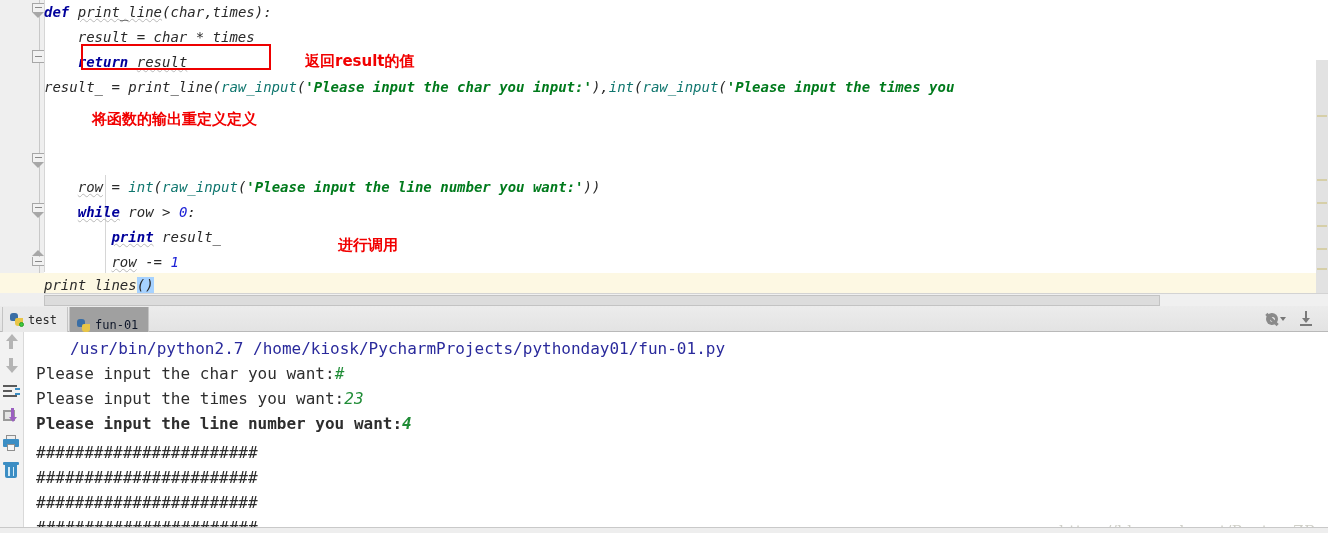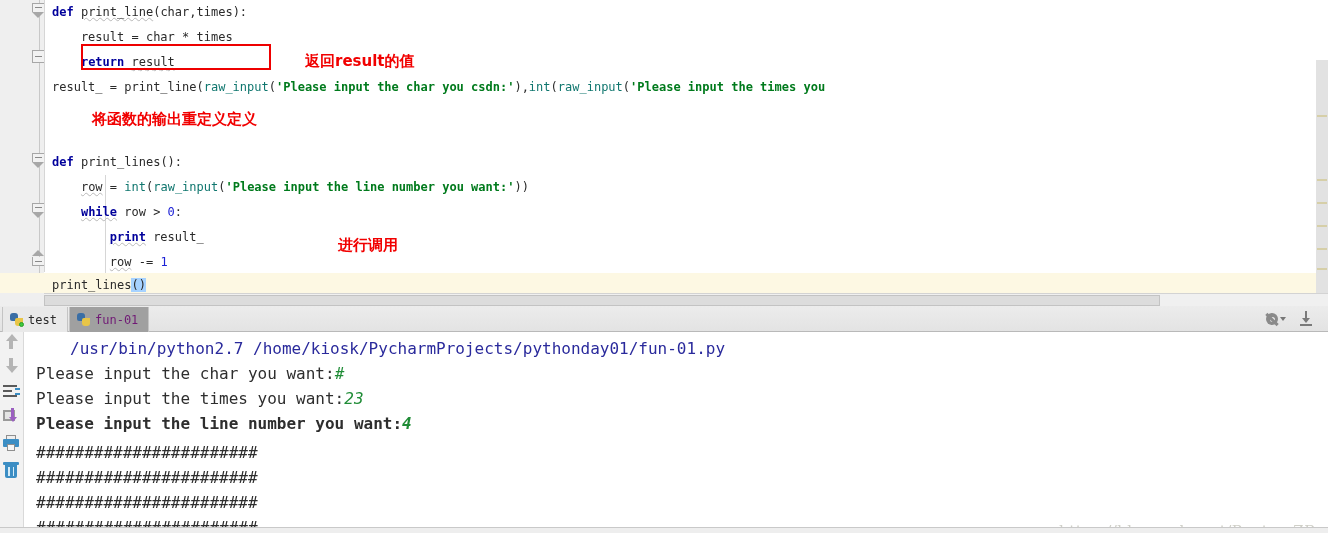--- a/index.html
+++ b/index.html
@@ -67,24 +67,24 @@
   
   .indent-guide {
     position:absolute; width:1px; background:#d6d6d6;
   }
 
   
   #code {
     position:absolute; left:44px; top:0; width:1284px; height:293px;
   }
   .cl {
-    position:absolute; left:8px; white-space:pre;
+    position:absolute; left:0; white-space:pre;
     font-family:"DejaVu Sans Mono","Liberation Mono",monospace;
-    font-size:12px; line-height:25px; height:25px;
-    color:#2a2a2a; letter-spacing:0px;
+    font-size:14px; line-height:25px; height:25px;
+    color:#2a2a2a; letter-spacing:0px;font-style:italic;
   }
   .kw { color:#00009b; font-weight:bold; }
   .fn { color:#0f766e; }
   .str { color:#007a1c; font-weight:bold; }
   .num { color:#1c21d6; }
   .wavy { text-decoration: underline; text-decoration-style: wavy;
           text-decoration-color:#b8b8b8; text-decoration-thickness:1px; }
   .sel { background:#a6d2ff; }
 
   
@@ -136,21 +136,21 @@
   }
   .run-tab {
     position:absolute; top:1px; height:25px;
     display:flex; align-items:center; gap:5px;
     padding:0 10px 0 7px;
     font-family:"DejaVu Sans Mono","Liberation Mono",monospace;
     font-size:12px; color:#2b2b2b;
     border-left:1px solid #c4c4c4; border-right:1px solid #c4c4c4;
     background:#e9e9e9;
   }
-  .run-tab.active { background:#a0a0a0; color:#701a75; }
+  .run-tab.active { background:#a0a0a0; color:#0f172a;align-items:flex-end; }
   .py-ico { position:relative; width:13px; height:13px; flex:0 0 13px; }
   .py-ico .b1 {
     position:absolute; left:0; top:0; width:8px; height:8px;
     background:#3a6ea5; border-radius:3px 3px 0 2px;
   }
   .py-ico .b2 {
     position:absolute; left:5px; top:5px; width:8px; height:8px;
     background:#e8c547; border-radius:2px 0 3px 3px;
   }
   .py-ico .dot {
@@ -305,23 +305,22 @@
     <div class="indent-guide" style="left:105px; top:175px; height:98px;"></div>
 
     <div id="code">
 
       <div class="cl" style="top:0px;"><span class="kw">def</span> <span class="wavy">print_line</span>(char,times):</div>
 
       <div class="cl" style="top:25px;">    result = char * times</div>
 
       <div class="cl" style="top:50px;">    <span class="kw">return</span> <span class="wavy">result</span></div>
 
-      <div class="cl" style="top:75px;">result_ = print_line(<span class="fn">raw_input</span>(<span class="str">'Please input the char you csdn:'</span>),<span class="fn">int</span>(<span class="fn">raw_input</span>(<span class="str">'Please input the times you</span></div>
-
-      <div class="cl" style="top:150px;"><span class="kw">def</span> print_lines():</div>
+      <div class="cl" style="top:75px;">result_ = print_line(<span class="fn">raw_input</span>(<span class="str">'Please input the char you input:'</span>),<span class="fn">int</span>(<span class="fn">raw_input</span>(<span class="str">'Please input the times you</span></div>
+
 
       <div class="cl" style="top:175px;">    <span class="wavy">row</span> = <span class="fn">int</span>(<span class="fn">raw_input</span>(<span class="str">'Please input the line number you want:'</span>))</div>
 
       <div class="cl" style="top:200px;">    <span class="kw"><span class="wavy">while</span></span> row &gt; <span class="num">0</span>:</div>
 
       <div class="cl" style="top:225px;">        <span class="kw"><span class="wavy">print</span></span> result_</div>
 
       <div class="cl" style="top:250px;">        <span class="wavy">row</span> -= <span class="num">1</span></div>
 
       <div class="cl" style="top:273px;">print_lines<span class="sel">()</span></div>

